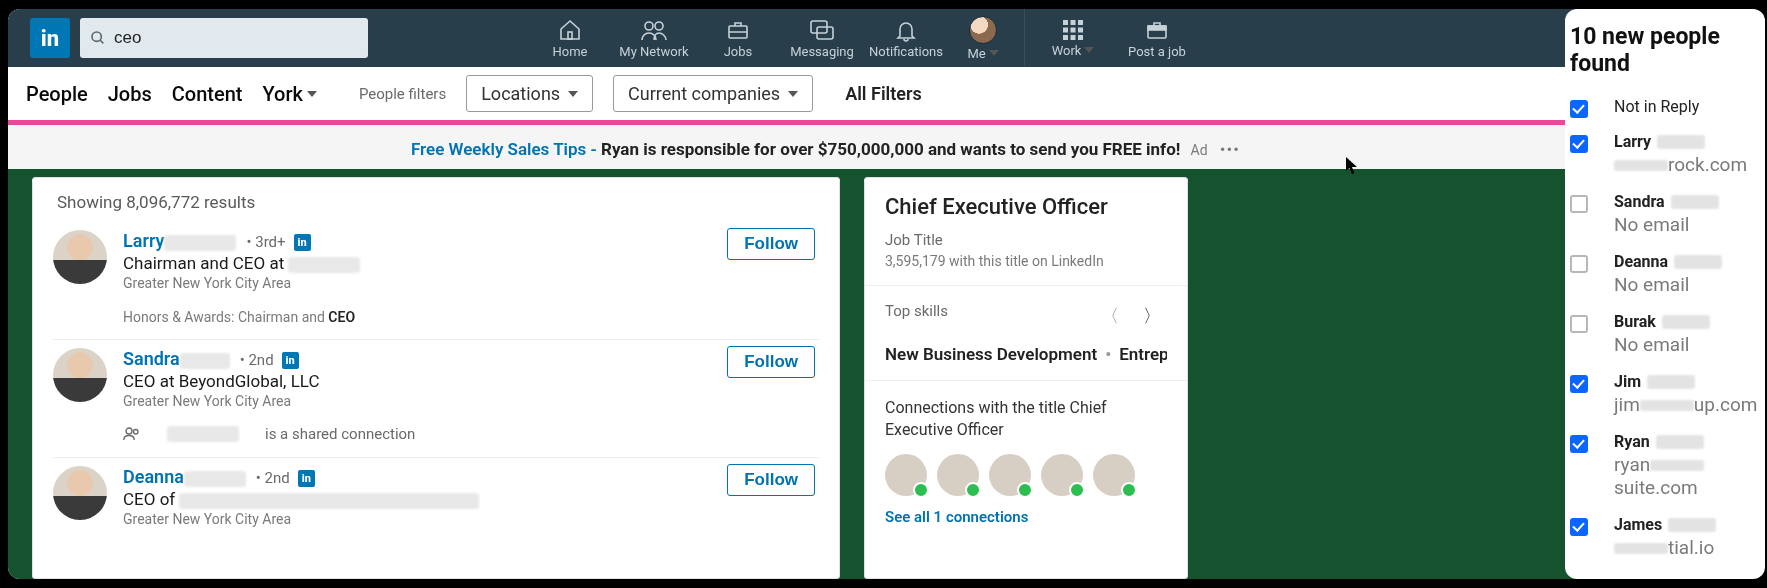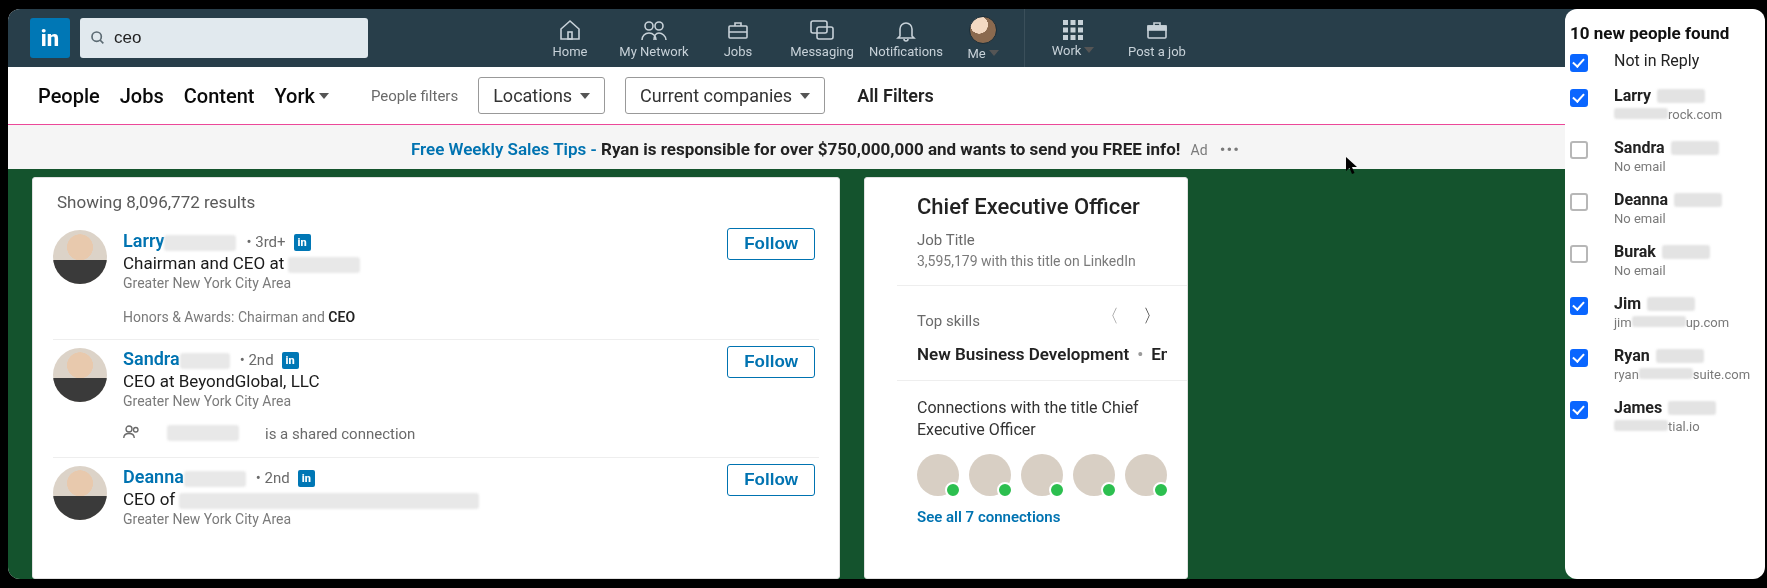--- a/index.html
+++ b/index.html
@@ -67,23 +67,23 @@
   .nav-item .label { margin-top: 2px; display: flex; align-items: center; gap: 3px; }
   .vdiv { width: 1px; background: #3b4f5a; margin: 0 6px; }
   .avatar-sm {
     width: 28px; height: 28px; border-radius: 50%;
     background: radial-gradient(circle at 35% 30%, #f3d9c2 0 35%, #8b6a4f 36% 100%);
     border: 1px solid #1c2e38;
   }
   
   .filterbar {
     height: 58px; background: #fff;
-    border-bottom: 1px solid #ec4899;
+    border-bottom: 5px solid #ec4899;
     display: flex; align-items: center;
-    padding-left: 30px;
+    padding-left: 18px;
     gap: 20px;
   }
   .ftab { font-size: 20px; color: #0a0a0a; cursor: pointer; font-weight: 500; }
   .ftab.more { display: flex; align-items: center; gap: 4px; }
   .pfilters { font-size: 15px; color: #6a6a6a; margin-left: 22px; }
   .pill {
     border: 1px solid #999; border-radius: 3px;
     padding: 7px 14px; font-size: 18px; color: #333;
     display: flex; align-items: center; gap: 8px; cursor: pointer;
   }
@@ -110,21 +110,20 @@
     background: #14532d;
     display: flex;
     gap: 24px;
     padding: 8px 24px 0 24px;
     height: calc(100% - 58px - 58px - 44px);
   }
   .card {
     background: #fff;
     border: 1px solid #e1e1e1;
     border-radius: 3px;
-    padding-left: 32px;
   }
   .left { flex: 0 0 808px; padding: 14px 20px; overflow: hidden; }
   .right { flex: 0 0 324px; overflow: hidden; }
   .resultscount { color: #5a5a5a; font-size: 17px; margin-bottom: 10px; padding-left: 4px; }
   .result {
     display: flex; padding: 8px 0 14px 0;
     border-bottom: 1px solid #eee;
     position: relative;
   }
   .result:last-child { border-bottom: none; }
@@ -145,38 +144,38 @@
   .li-badge {
     display: inline-flex; align-items: center; justify-content: center;
     width: 17px; height: 17px; background: #0077b5; color: #fff;
     font-size: 11px; font-weight: 800; border-radius: 2px; margin-left: 4px;
     vertical-align: 1px;
   }
   .headline { font-size: 17px; color: #1a1a1a; margin-top: 2px; }
   .loc { font-size: 14px; color: #7a7a7a; margin-top: 2px; }
   .honors { font-size: 14px; color: #7a7a7a; margin-top: 18px; }
   .honors .b { color: #222; font-weight: 600; }
-  .shared { font-size: 15px; color: #6a6a6a; margin-top: 16px; display: flex; align-items: flex-start; gap: 26px; }
+  .shared { font-size: 15px; color: #6a6a6a; margin-top: 16px; display: flex; align-items: center; gap: 26px; }
   .blur-chip {
     display: inline-block; width: 72px; height: 16px;
     background: #e8e8e8; border-radius: 3px; filter: blur(1px);
     vertical-align: middle;
   }
   .followbtn {
     position: absolute; right: 4px; top: 6px;
     border: 1px solid #0073b1; color: #0073b1;
     background: #fff; border-radius: 3px; padding: 5px 16px;
     font-size: 17px; font-weight: 600; cursor: pointer;
   }
   
   .right .sec { padding: 16px 20px; border-bottom: 1px solid #eee; }
   .right h2 { font-size: 22px; font-weight: 500; color: #222; }
   .right .sub { font-size: 15px; color: #6a6a6a; margin-top: 12px; }
   .right .sub2 { font-size: 14px; color: #7a7a7a; margin-top: 4px; }
-  .skillrow { display: flex; align-items: flex-end; gap: 12px; }
+  .skillrow { display: flex; align-items: flex-start; gap: 12px; }
   .skillhead { color: #6a6a6a; font-size: 15px; flex: 1; }
   .skillnav { color: #9a9a9a; font-size: 18px; cursor: pointer; padding: 2px 6px; }
   .skills { font-size: 17px; color: #222; font-weight: 600; margin-top: 14px; white-space: nowrap; overflow: hidden; }
   .skills .dot { color: #9a9a9a; margin: 0 8px; }
   .conntitle { font-size: 16px; color: #333; line-height: 1.35; }
   .faces { display: flex; gap: 10px; margin-top: 14px; }
   .face {
     width: 42px; height: 42px; border-radius: 50%;
     background: #d8cfc4; position: relative;
   }
@@ -192,37 +191,37 @@
     top: 9px; left: 1565px;
     width: 200px;
     height: 570px;
     background: #fff;
     border-radius: 12px;
     padding: 14px 4px 0 5px;
     display: flex;
     flex-direction: column;
     overflow: hidden;
   }
-  .sidepanel h3 { font-size: 17px; font-weight: 700; color: #111; padding-left: 0; }
+  .sidepanel h3 { font-size: 23px; font-weight: 700; color: #111; margin-bottom: 12px; padding-left: 0; }
   .sprow { display: flex; align-items: flex-start; gap: 26px; padding: 8px 0; }
   .sprow.person { padding: 6px 0 10px 0; }
   .cb {
     width: 18px; height: 18px; border-radius: 3px; flex: 0 0 18px;
     border: 2px solid #b7b7b7; position: relative; cursor: pointer;
     margin-top: 3px;
   }
   .cb.checked { background: #0a66ff; border-color: #0a66ff; }
   .cb.checked::after {
     content: ""; position: absolute; left: 3px; top: 0px;
     width: 5px; height: 9px; border: solid #fff; border-width: 0 2.5px 2.5px 0;
     transform: rotate(42deg);
   }
   .sprow .txt { flex: 1; min-width: 0; }
   .sprow .nm { font-size: 16px; font-weight: 700; color: #222; display: flex; align-items: center; gap: 6px; }
-  .sprow .em { font-size: 13px; color: #7a7a7a; margin-top: 2px; }
+  .sprow .em { font-size: 19px; color: #7a7a7a; margin-top: 2px; }
   .blur-name {
     display: inline-block; width: 48px; height: 14px; background: #e3e3e3; border-radius: 3px; filter: blur(1px);
   }
   .cursor-arrow {
     position: absolute; left: 1345px; top: 156px; width: 14px; height: 20px; z-index: 99;
   }
 </style>
 </head>
 <body>
 
@@ -414,21 +413,21 @@
       </div>
       <div class="sec" style="border-bottom:none">
         <div class="conntitle">Connections with the title Chief Executive Officer</div>
         <div class="faces">
           <div class="face"></div>
           <div class="face"></div>
           <div class="face"></div>
           <div class="face"></div>
           <div class="face"></div>
         </div>
-        <div class="seeall">See all 7 connections</div>
+        <div class="seeall">See all 1 connections</div>
       </div>
     </div>
   </div>
 
 </div>
 
 <div class="sidepanel">
   <h3>10 new people found</h3>
 
   <div class="sprow">

